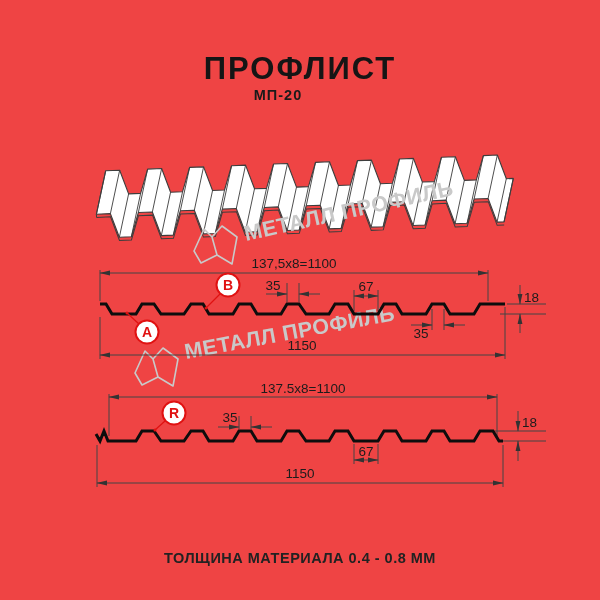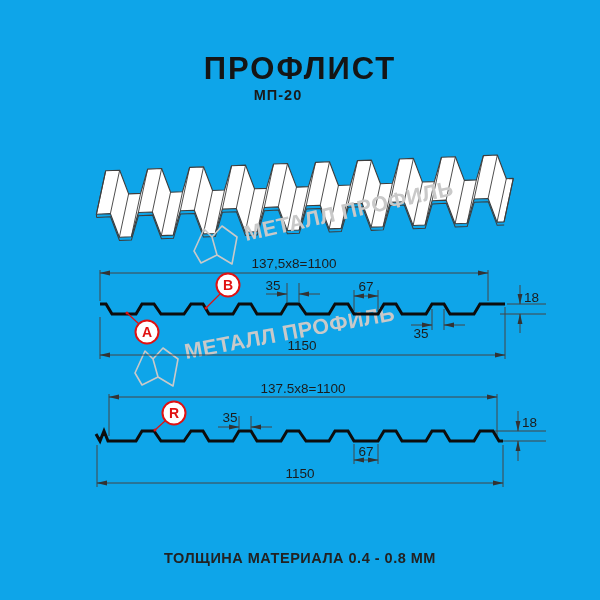--- a/index.html
+++ b/index.html
@@ -1,17 +1,17 @@
 <!DOCTYPE html>
 <html><head>
 <meta charset="utf-8">
 <style>
   html,body{margin:0;padding:0;}
   body{width:600px;height:600px;background:#ffffff;font-family:"Liberation Sans",sans-serif;position:relative;overflow:hidden;}
-  .page{position:absolute;inset:0;background:#0ea5e9;}
+  .page{position:absolute;inset:0;background:#ef4444;}
   .title{position:absolute;top:51px;left:0;width:600px;text-align:center;
          font-size:31px;font-weight:bold;letter-spacing:2px;color:#151515;}
   .subtitle{position:absolute;top:87px;left:0;width:556px;text-align:center;
          font-size:14.5px;font-weight:bold;letter-spacing:1px;color:#1a1a1a;}
   .footer{position:absolute;top:526px;left:0;width:600px;text-align:center;
          font-size:14.5px;font-weight:bold;letter-spacing:.5px;color:#222;margin-top:24px;}
   svg{position:absolute;top:0;left:0;}
   .dimtxt{font-size:13.5px;fill:#1c1c1c;font-family:"Liberation Sans",sans-serif;}
   .wmtxt{font-size:21.5px;font-weight:bold;letter-spacing:.5px;fill:#c9c9c9;font-family:"Liberation Sans",sans-serif;}
   .mark{font-size:14px;font-weight:bold;fill:#e01111;font-family:"Liberation Sans",sans-serif;}

